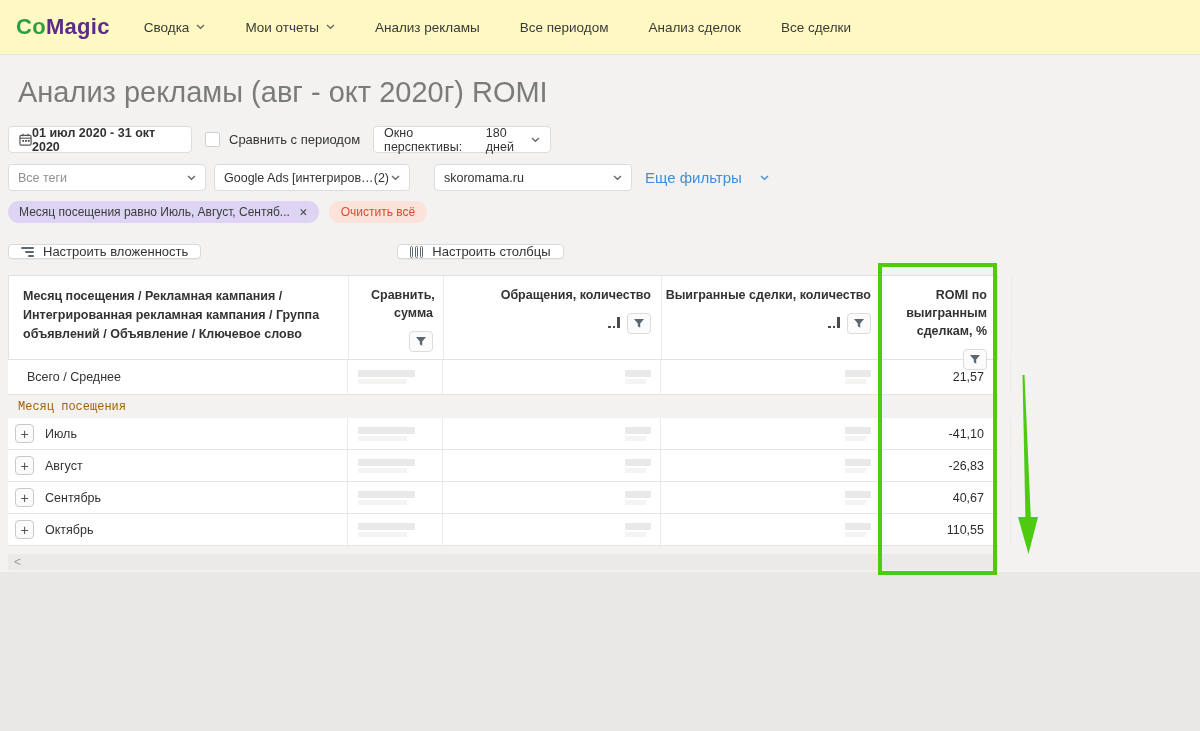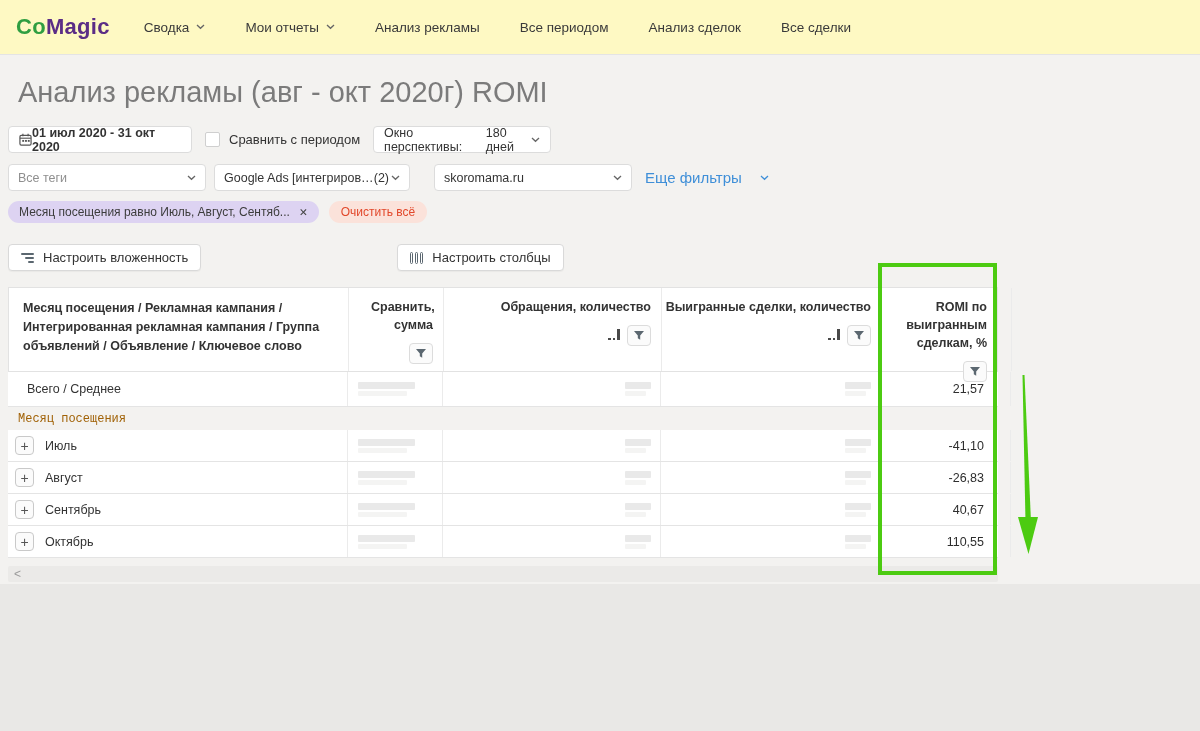--- a/index.html
+++ b/index.html
@@ -70,21 +70,21 @@
     font-size: 12px; display: flex; align-items: center; padding: 0 11px; gap: 9px; cursor: pointer;
   }
   .chip-x { font-size: 10.5px; color: #444; cursor: pointer; }
   .chip-clear {
     margin-left: 10px; height: 22px; border-radius: 11px; background: #fbe2da;
     color: #e2482b; font-size: 12px; display: flex; align-items: center; padding: 0 12px; cursor: pointer;
   }
 
   .toolbar { margin-top: 21px; display: flex; }
   .btn {
-    height: 27px; background: #fff; border: 1px solid #d9d9d9; border-radius: 4px;
+    height: 15px; background: #fff; border: 1px solid #d9d9d9; border-radius: 4px;
     box-shadow: 0 1px 1px rgba(0,0,0,.04);
     display: flex; align-items: center; gap: 9px; padding: 0 12px;
     font-size: 13px; color: #333; cursor: pointer;
   }
   .btn-columns { margin-left: 196px; }
   .ic-nest { display: flex; flex-direction: column; gap: 2px; }
   .ic-nest i { display: block; height: 2px; background: #5b6770; border-radius: 1px; }
   .ic-nest i:nth-child(1){ width: 13px; }
   .ic-nest i:nth-child(2){ width: 9px; margin-left: 4px; }
   .ic-nest i:nth-child(3){ width: 6px; margin-left: 7px; }

